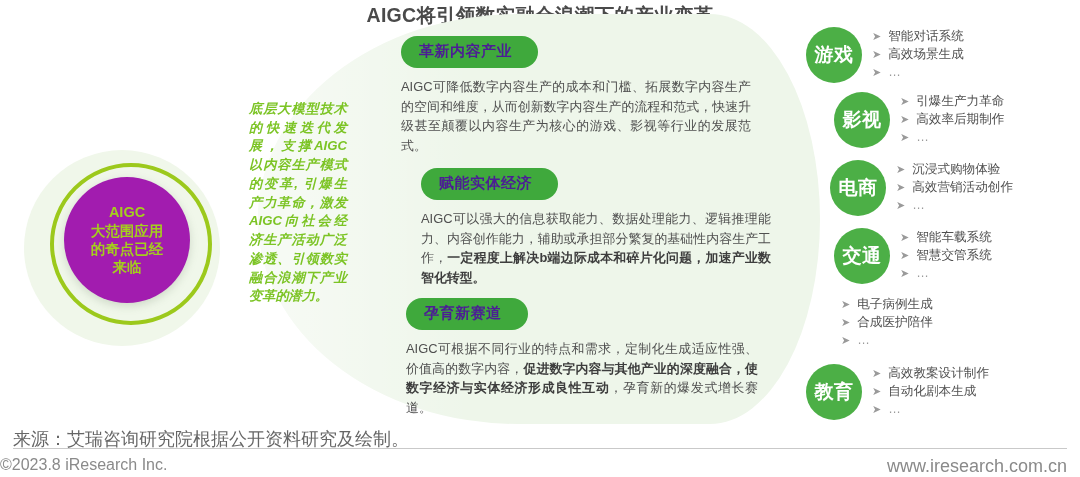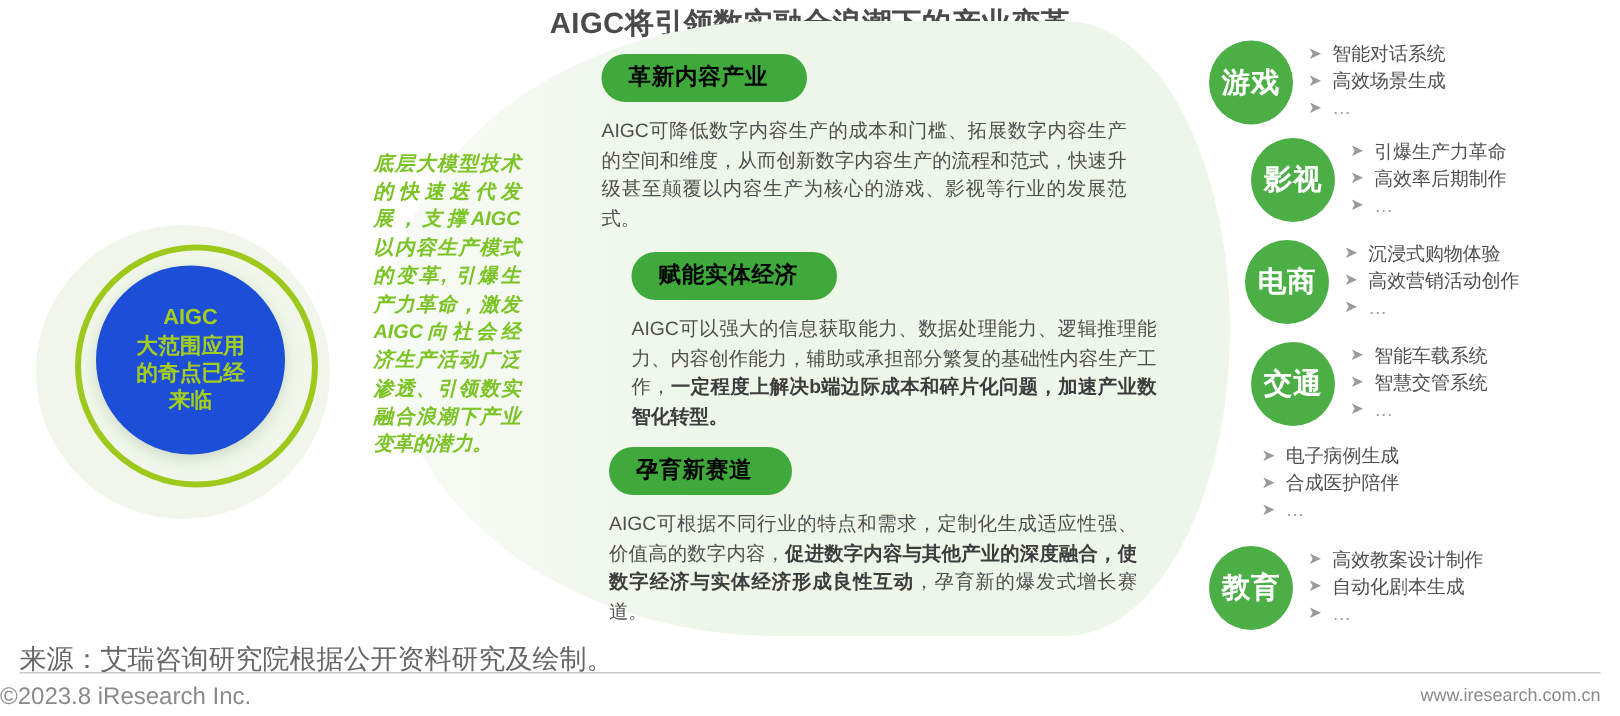--- a/index.html
+++ b/index.html
@@ -44,21 +44,21 @@
   .ring{
     position:absolute;left:50px;top:163px;width:154px;height:154px;
     border-radius:50%;
     border:4px solid #9cc91c;
     z-index:4;
     background:transparent;
   }
   .core{
     position:absolute;left:64px;top:177px;width:126px;height:126px;
     border-radius:50%;
-    background:#1d4ed8;
+    background:#a21caf;
     box-shadow:0 3px 9px rgba(120,140,110,.28);
     z-index:5;
     display:flex;align-items:center;justify-content:center;
   }
   .core-text{
     text-align:center;
     font-size:14.5px;font-weight:bold;line-height:1.26;
     color:#a4cd1e;
   }
   .core-text .en{display:block;}
@@ -72,21 +72,21 @@
     color:#7cc425;
     text-align:justify;
     text-justify:inter-ideograph;
   }
 
   
   .block{position:absolute;z-index:6;}
   .pill{
     display:inline-block;
     background:#3fa93c;
-    color:#000000;
+    color:#4c1d95;
     font-size:15px;font-weight:bold;
     padding:6px 26px 7px 18px;
     border-radius:16px;
     letter-spacing:.5px;
   }
   .para{
     margin-top:9px;
     font-size:12.9px;line-height:1.52;
     color:#4f4f4f;
     text-align:justify;
@@ -137,21 +137,21 @@
   .rule{
     position:absolute;left:13px;top:448px;width:1054px;height:1px;
     background:#c9c9c9;z-index:8;
   }
   .copy{
     position:absolute;left:0;top:456px;
     font-size:16px;color:#8a8a8a;z-index:8;
   }
   .site{
     position:absolute;right:13px;top:456px;
-    font-size:12px;color:#8a8a8a;z-index:8;
+    font-size:18px;color:#8a8a8a;z-index:8;
   }
 </style>
 </head>
 <body>
 
 <div id="page">
 
   <div class="title">AIGC将引领数实融合浪潮下的产业变革</div>
 
   <div class="panel"></div>

